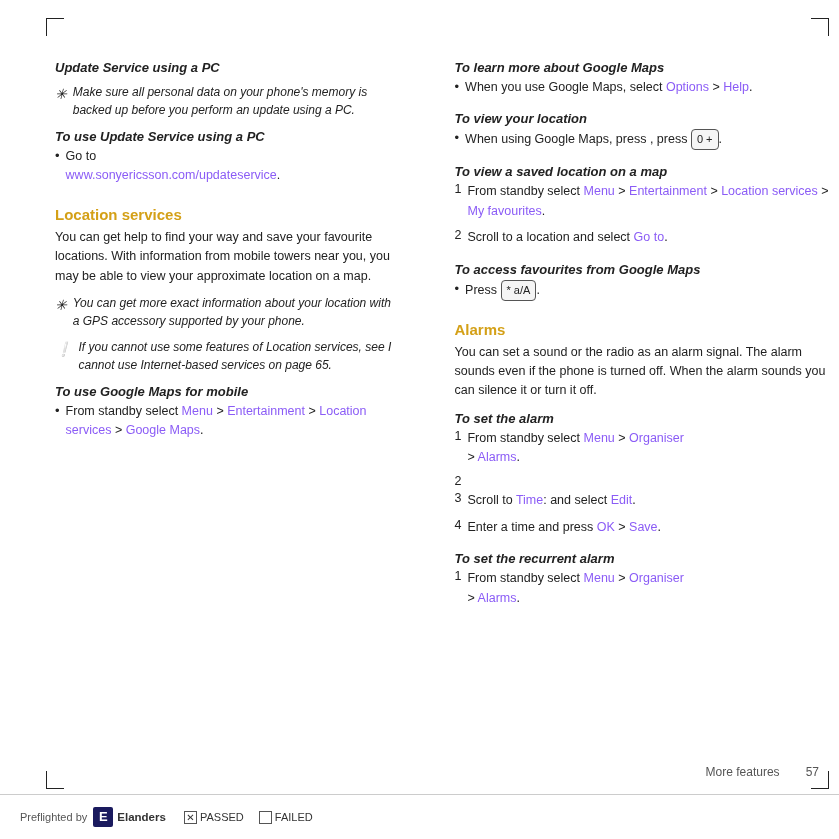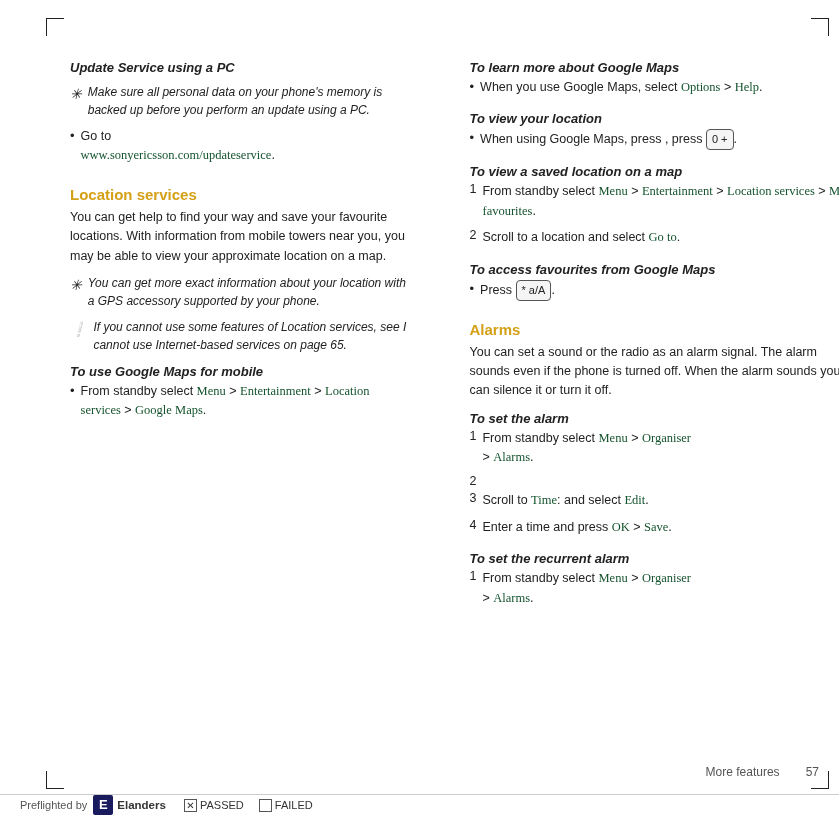--- a/index.html
+++ b/index.html
@@ -52,20 +52,21 @@
 
     .content-area {
       position: absolute;
       top: 50px;
       left: 70px;
       right: 20px;
       bottom: 55px;
       display: flex;
       flex-direction: row;
       gap: 0;
+      justify-content: center;
     }
 
     .left-col {
       flex: 0 0 48%;
       padding-right: 18px;
     }
 
     .right-col {
       flex: 0 0 52%;
       padding-left: 10px;
@@ -91,22 +92,21 @@
     }
 
     .body-text {
       font-size: 12.5px;
       line-height: 1.55;
       color: #222;
       margin-bottom: 4px;
     }
 
     .link-text {
-      color: #14532d;
-      font-family: Liberation Serif, serif;
+      color: #8b5cf6;
     }
 
     
     .bullet-item {
       display: flex;
       align-items: flex-start;
       margin-bottom: 3px;
     }
     .bullet-item .bullet {
       margin-right: 6px;
@@ -178,21 +178,21 @@
     }
 
     
     .footer-bar {
       position: absolute;
       bottom: 0;
       left: 0; right: 0;
       height: 45px;
       border-top: 1px solid #ccc;
       display: flex;
-      align-items: flex-start;
+      align-items: center;
       padding: 0 20px;
       background: #fff;
     }
 
     .footer-left {
       display: flex;
       align-items: center;
       gap: 6px;
       font-size: 11px;
       color: #555;
@@ -276,20 +276,21 @@
 
     <div class="left-col">
 
       <div class="sub-heading">Update Service using a PC</div>
 
       <div class="note-tip">
         <span class="tip-icon">✳</span>
         <span>Make sure all personal data on your phone's memory is backed up before you perform an update using a PC.</span>
       </div>
 
+      <div class="sub-heading">To use Update Service using a PC</div>
       <div class="bullet-item">
         <span class="bullet">•</span>
         <span class="body-text">
           <span>Go to</span><br>
           <span class="link-text">www.sonyericsson.com/updateservice</span>.
         </span>
       </div>
 
       <div class="section-heading">Location services</div>
       <p class="body-text">You can get help to find your way and save your favourite locations. With information from mobile towers near you, you may be able to view your approximate location on a map.</p>

